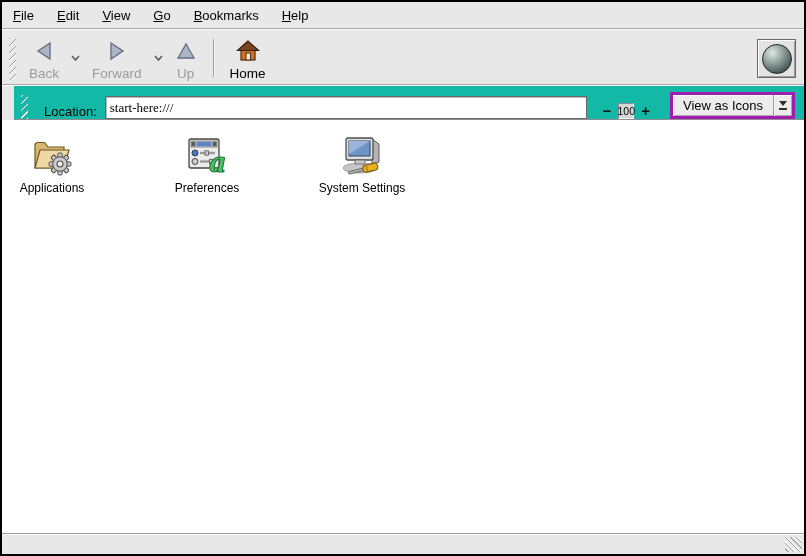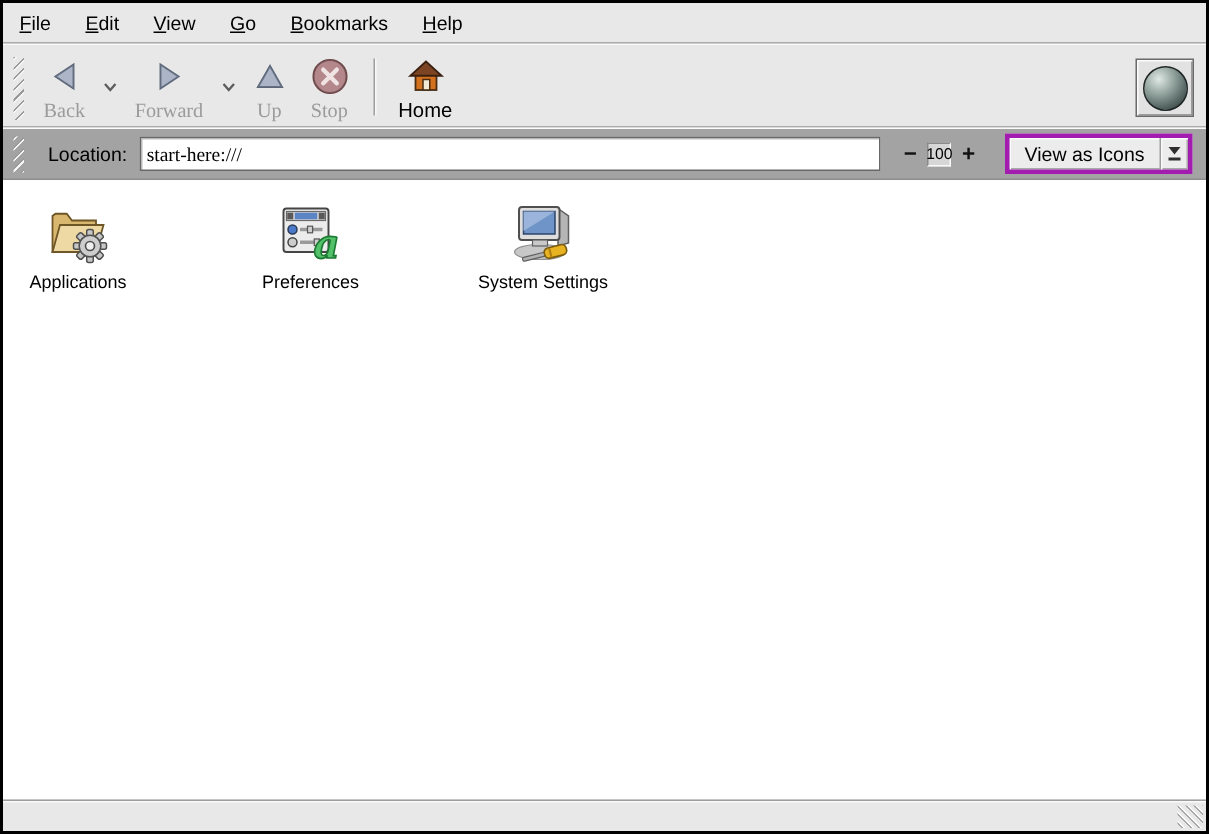--- a/index.html
+++ b/index.html
@@ -53,21 +53,21 @@
       #9a9a9a 0px, #9a9a9a 1px, #f5f5f5 1px, #f5f5f5 2px,
       transparent 2px, transparent 5px);
   }
   .tbtn {
     display:flex; flex-direction:column; align-items:center;
     padding:2px 7px; border:1px solid transparent;
     cursor:default;
   }
   .tbtn .ticon { height:24px; display:flex; align-items:center; justify-content:center; }
   .tbtn .tlabel { font-size:13.5px; margin-top:3px; color:#000; white-space:nowrap; }
-  .tbtn.disabled .tlabel { color:#9b9b9b;font-family:Liberation Serif, serif; }
+  .tbtn.disabled .tlabel { color:#9b9b9b; }
   .chevbtn {
     margin-top:16px; padding:2px 3px;
     display:flex; align-items:center;
   }
   .tsep {
     width:1px; height:38px; margin:3px 8px 0 8px;
     background:#9d9d9d; box-shadow:1px 0 0 #f8f8f8;
   }
   .tspacer { flex:1; }
   .throbber-btn {
@@ -79,24 +79,25 @@
   }
   .throbber-orb {
     width:30px; height:30px; border-radius:50%;
     background:radial-gradient(circle at 34% 28%, #dfe8e4 0%, #97a7a2 35%, #536360 70%, #26312f 100%);
     border:1px solid #1e2524;
   }
 
   
   .locationbar {
     height:35px; flex:0 0 35px;
-    display:flex; align-items:center;
-    background:#a3a3a3;
+    display:flex; align-items:flex-end;
+    background:#14b8a6;
     border-top:1px solid #fbfbfb;
     border-bottom:1px solid #8e8e8e;
+    margin-left:12px;
   }
   .locationbar .grip { height:24px; margin:0 6px 0 7px; }
   .loc-label { font-size:13px; color:#000; margin:0 8px 0 10px; white-space:nowrap; }
   .loc-input {
     flex:1; height:23px;
     font-family:Liberation Serif, serif;
     font-size:13px; color:#000;
     background:#fff;
     border:1px solid #686868;
     box-shadow:inset 1px 1px 0 #b9b9b9;
@@ -232,30 +233,20 @@
     <div class="tbtn disabled">
       <span class="ticon">
         <svg width="22" height="24" viewBox="0 0 22 24">
           <polygon points="11,5 3,19 19,19" fill="#b7c0d2" stroke="#5c6679" stroke-width="1.3"></polygon>
           <polygon points="11,5 3,19 19,19" fill="url(#stip)" opacity="0.5"></polygon>
         </svg>
       </span>
       <span class="tlabel">Up</span>
     </div>
 
-    <div class="tbtn disabled">
-      <span class="ticon">
-        <svg width="26" height="26" viewBox="0 0 26 26">
-          <circle cx="13" cy="13" r="11" fill="#bf8383" stroke="#6e4444" stroke-width="1.4"></circle>
-          <circle cx="13" cy="13" r="11" fill="url(#stip)" opacity="0.45"></circle>
-          <path d="M8.5 8.5 L17.5 17.5 M17.5 8.5 L8.5 17.5" stroke="#efe3e3" stroke-width="3" stroke-linecap="round"></path>
-        </svg>
-      </span>
-      <span class="tlabel">Stop</span>
-    </div>
 
 
     <div class="tsep"></div>
 
     <div class="tbtn">
       <span class="ticon">
         <svg width="26" height="25" viewBox="0 0 26 25">
           <rect x="6" y="11" width="14" height="10" fill="#d4711f" stroke="#4a2c12" stroke-width="1.2"></rect>
           <polygon points="13,2 2.5,11.5 23.5,11.5" fill="#7d4423" stroke="#3a2010" stroke-width="1.2"></polygon>
           <rect x="11" y="14" width="4.5" height="7" fill="#f3ead6" stroke="#4a2c12" stroke-width="1"></rect>

